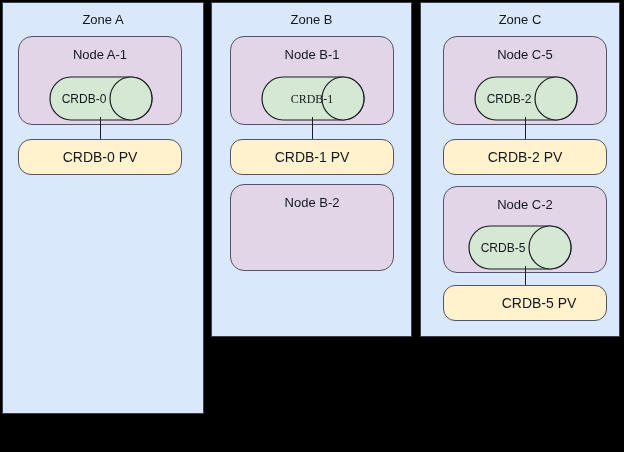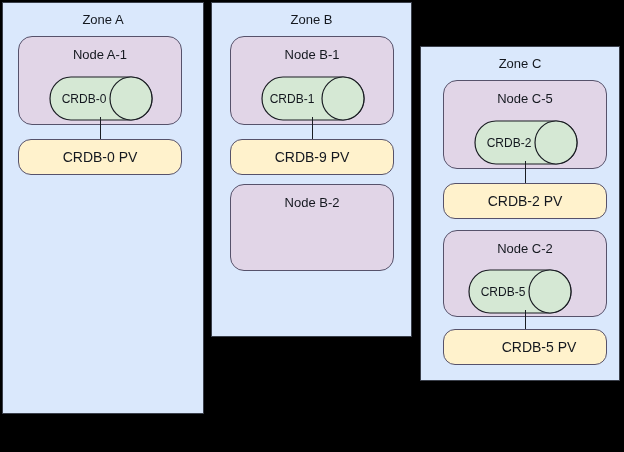--- a/index.html
+++ b/index.html
@@ -138,36 +138,36 @@
     <div class="zone-title">Zone B</div>
 
     <div class="node" style="left:18px; top:33px; width:164px; height:89px;">
       <div class="node-title">Node B-1</div>
 
       <div class="cyl" style="left:30px; top:39px; width:104px; height:45px;">
         <svg width="104" height="45" viewBox="0 0 104 45" aria-hidden="true">
           <path d="M 22 1 L 82 1 A 21 21.5 0 0 1 82 44 L 22 44 A 21 21.5 0 0 1 22 1 Z" fill="#d5e8d4" stroke="#1a1d23" stroke-width="1.2"></path>
           <ellipse cx="82" cy="22.5" rx="21" ry="21.5" fill="#d5e8d4" stroke="#1a1d23" stroke-width="1.2"></ellipse>
         </svg>
-        <div class="cyl-label" style="width:62px; left:0;">CRDB-1</div>
+        <div class="cyl-label" style="width:62px; left:20px;font-family:Liberation Serif, serif;">CRDB-1</div>
       </div>
     </div>
 
     <div class="connector" style="left:100px; top:114px; height:23px;"></div>
 
     <div class="pv" style="left:18px; top:136px; width:164px; height:36px;">
-      <span class="pv-label">CRDB-9 PV</span>
+      <span class="pv-label">CRDB-1 PV</span>
     </div>
 
     <div class="node" style="left:18px; top:181px; width:164px; height:87px;">
       <div class="node-title">Node B-2</div>
     </div>
   </div>
 
-  <div class="zone" style="left:420px; top:2px; width:200px; height:335px;margin-top:44px;">
+  <div class="zone" style="left:420px; top:2px; width:200px; height:335px;">
     <div class="zone-title">Zone C</div>
 
     <div class="node" style="left:22px; top:33px; width:164px; height:89px;">
       <div class="node-title">Node C-5</div>
 
       <div class="cyl" style="left:30px; top:39px; width:104px; height:45px;">
         <svg width="104" height="45" viewBox="0 0 104 45" aria-hidden="true">
           <path d="M 22 1 L 82 1 A 21 21.5 0 0 1 82 44 L 22 44 A 21 21.5 0 0 1 22 1 Z" fill="#d5e8d4" stroke="#1a1d23" stroke-width="1.2"></path>
           <ellipse cx="82" cy="22.5" rx="21" ry="21.5" fill="#d5e8d4" stroke="#1a1d23" stroke-width="1.2"></ellipse>
         </svg>

